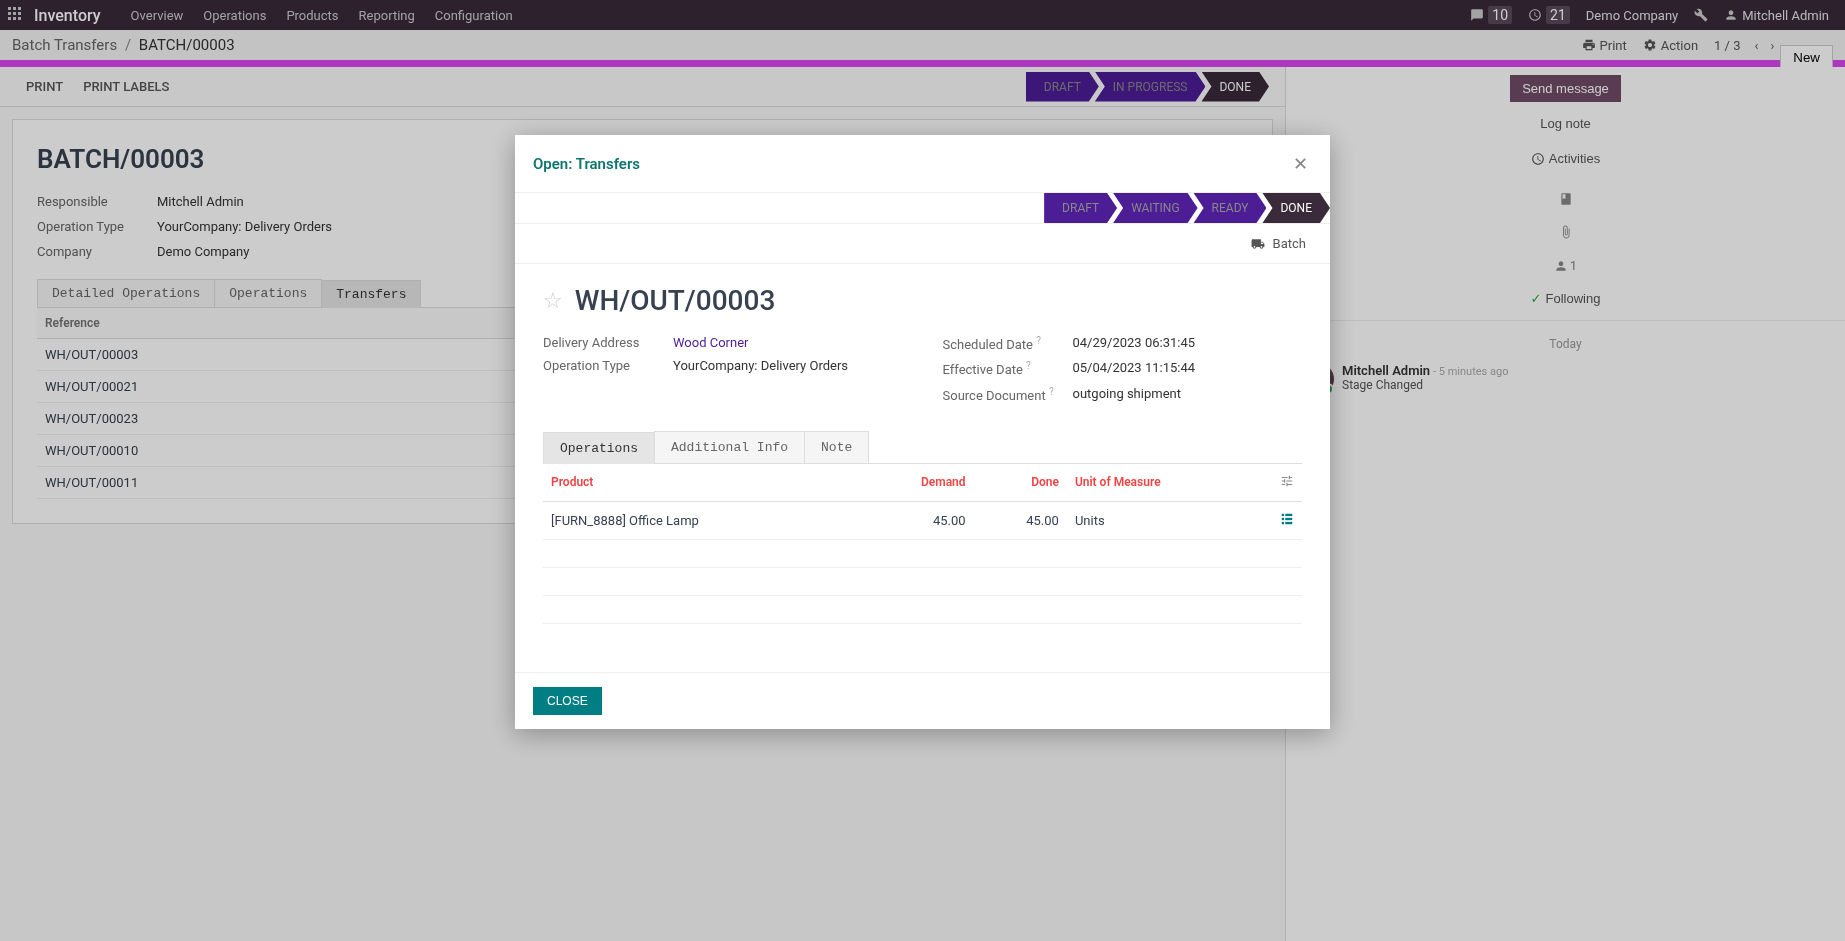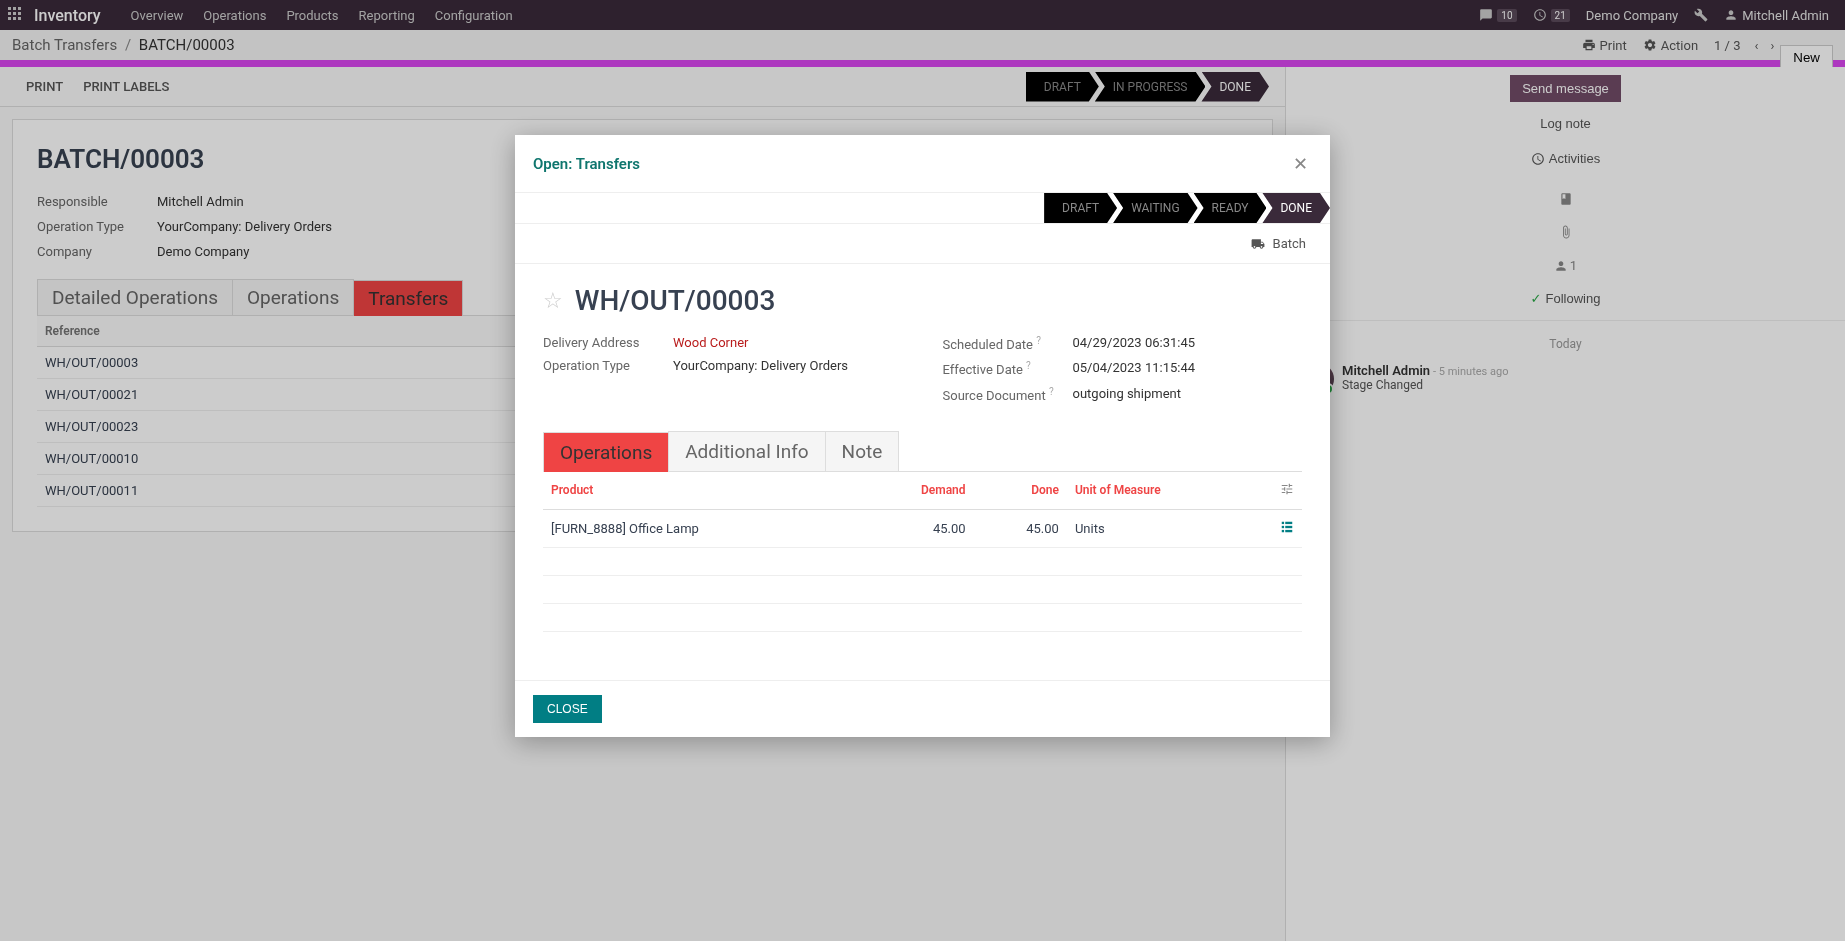--- a/index.html
+++ b/index.html
@@ -6,21 +6,21 @@
 body { font-family: -apple-system, BlinkMacSystemFont, "Segoe UI", Roboto, sans-serif; font-size: 13px; color: #374151; background: #f9f9f9; overflow: hidden; }
 
 
 .topnav { background: #3a2a3a; height: 30px; display: flex; align-items: center; padding: 0 8px; color: #e5e5e5; }
 .topnav .apps-icon { width: 16px; height: 16px; display: grid; grid-template-columns: repeat(3,3px); grid-template-rows: repeat(3,3px); gap: 2px; margin-right: 10px; cursor: pointer; }
 .topnav .apps-icon span { background: #ccc; }
 .topnav .brand { color: #fff; font-size: 16px; font-weight: 500; margin-right: 20px; }
 .topnav .menu-item { color: #ccc; padding: 0 10px; font-size: 13px; cursor: pointer; }
 .topnav .spacer { flex: 1; }
 .topnav .right-item { padding: 0 8px; display: flex; align-items: center; gap: 4px; cursor: pointer; }
-.topnav .badge { background: #5a4a5a; color: #fff; font-size: 10px; padding: 1px 4px; border-radius: 2px; }
+.topnav .badge { background: #5a4a5a; color: #fff; font-size: 14px; padding: 1px 4px; border-radius: 2px; }
 .topnav svg { fill: #ccc; }
 
 
 .actionbar { height: 37px; display: flex; align-items: center; padding: 0 12px; background: #f4f4f4; border-bottom: 7px solid #d946ef; }
 .breadcrumb { font-size: 15px; color: #555; }
 .breadcrumb .sep { margin: 0 4px; color: #888; }
 .breadcrumb .current { color: #333; }
 .actionbar .spacer { flex: 1; }
 .actionbar .btn-flat { padding: 4px 8px; display: flex; align-items: center; gap: 4px; color: #555; cursor: pointer; font-size: 13px; }
 .actionbar .pager { color: #555; padding: 0 8px; }
@@ -32,36 +32,36 @@
 .main-left { flex: 1; overflow: auto; }
 .main-right { width: 560px; border-left: 1px solid #ddd; background: #fff; display: flex; flex-direction: column; }
 
 
 .subbar { height: 40px; display: flex; align-items: center; padding: 0 16px; background: #fafafa; border-bottom: 1px solid #ddd; }
 .subbar .btn-txt { padding: 6px 10px; font-size: 13px; color: #555; cursor: pointer; font-weight: 500; }
 .subbar .spacer { flex: 1; }
 
 
 .status-steps { display: flex; }
-.status-step { position: relative; padding: 8px 18px; background: #000000; color: #888; font-size: 12px; cursor: pointer; clip-path: polygon(0 0, calc(100% - 10px) 0, 100% 50%, calc(100% - 10px) 100%, 0 100%, 10px 50%); margin-left: -4px; }
+.status-step { position: relative; padding: 8px 18px; background: #4c1d95; color: #888; font-size: 12px; cursor: pointer; clip-path: polygon(0 0, calc(100% - 10px) 0, 100% 50%, calc(100% - 10px) 100%, 0 100%, 10px 50%); margin-left: -4px; }
 .status-step:first-child { clip-path: polygon(0 0, calc(100% - 10px) 0, 100% 50%, calc(100% - 10px) 100%, 0 100%); margin-left: 0; }
 .status-step.active { background: #3a2a3a; color: #fff; }
 
 
 .sheet { background: #fff; margin: 12px; border: 1px solid #ddd; padding: 24px; }
 .sheet h1 { font-size: 26px; font-weight: 600; margin-bottom: 20px; }
 .field-row { display: flex; margin-bottom: 10px; font-size: 13px; }
 .field-label { width: 120px; color: #666; }
 .field-value { color: #333; }
-.field-value.link { color: #b91c1c; cursor: pointer; }
+.field-value.link { color: #4c1d95; cursor: pointer; }
 
 
 .tabs { display: flex; margin-top: 20px; border-bottom: 1px solid #ddd; }
-.tab { padding: 6px 14px; border: 1px solid #ddd; border-bottom: none; background: #f5f5f5; color: #666; cursor: pointer; font-size: 19px; margin-right: -1px; }
-.tab.active { background: #ef4444; color: #333; position: relative; top: 1px; }
+.tab { padding: 6px 14px; border: 1px solid #ddd; border-bottom: none; background: #f5f5f5; color: #666; cursor: pointer; font-size: 13px; margin-right: -1px; font-family: Liberation Mono, monospace; }
+.tab.active { background: #e5e5e5; color: #333; position: relative; top: 1px; }
 
 
 .tbl { width: 100%; border-collapse: collapse; }
 .tbl th { text-align: left; padding: 8px; font-size: 12px; font-weight: 600; color: #737373; border-bottom: 1px solid #ddd; background: #fafafa; }
 .tbl td { padding: 8px; font-size: 13px; border-bottom: 1px solid #eee; }
 
 
 .chatter-actions { display: flex; align-items: center; padding: 8px 12px; border-bottom: 1px solid #eee; gap: 8px; flex-direction: column; }
 .btn-primary { background: #714b67; color: #fff; border: none; padding: 6px 12px; cursor: pointer; font-size: 13px; }
 .btn-secondary { background: transparent; border: none; padding: 6px 10px; color: #555; cursor: pointer; font-size: 13px; display: flex; align-items: center; gap: 4px; }

